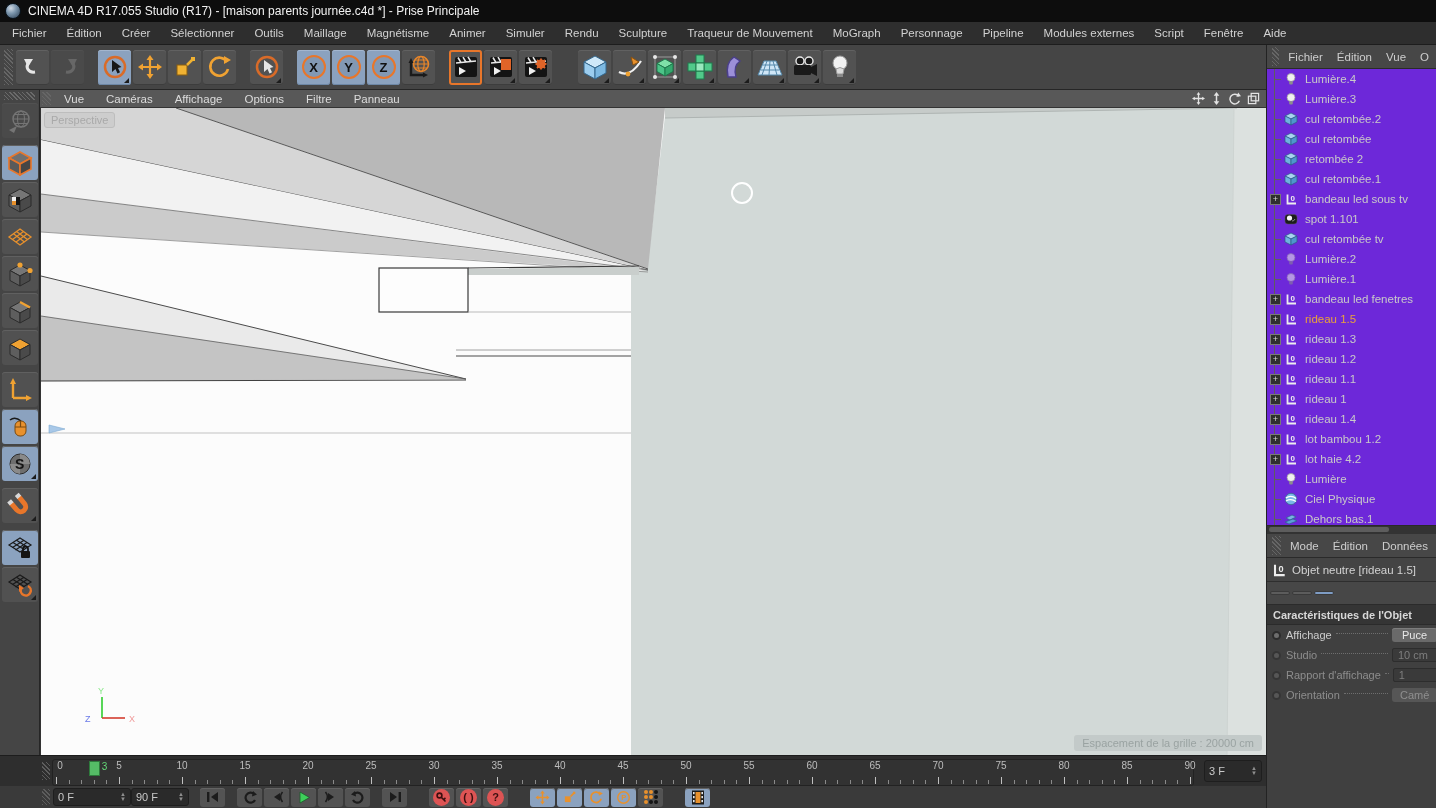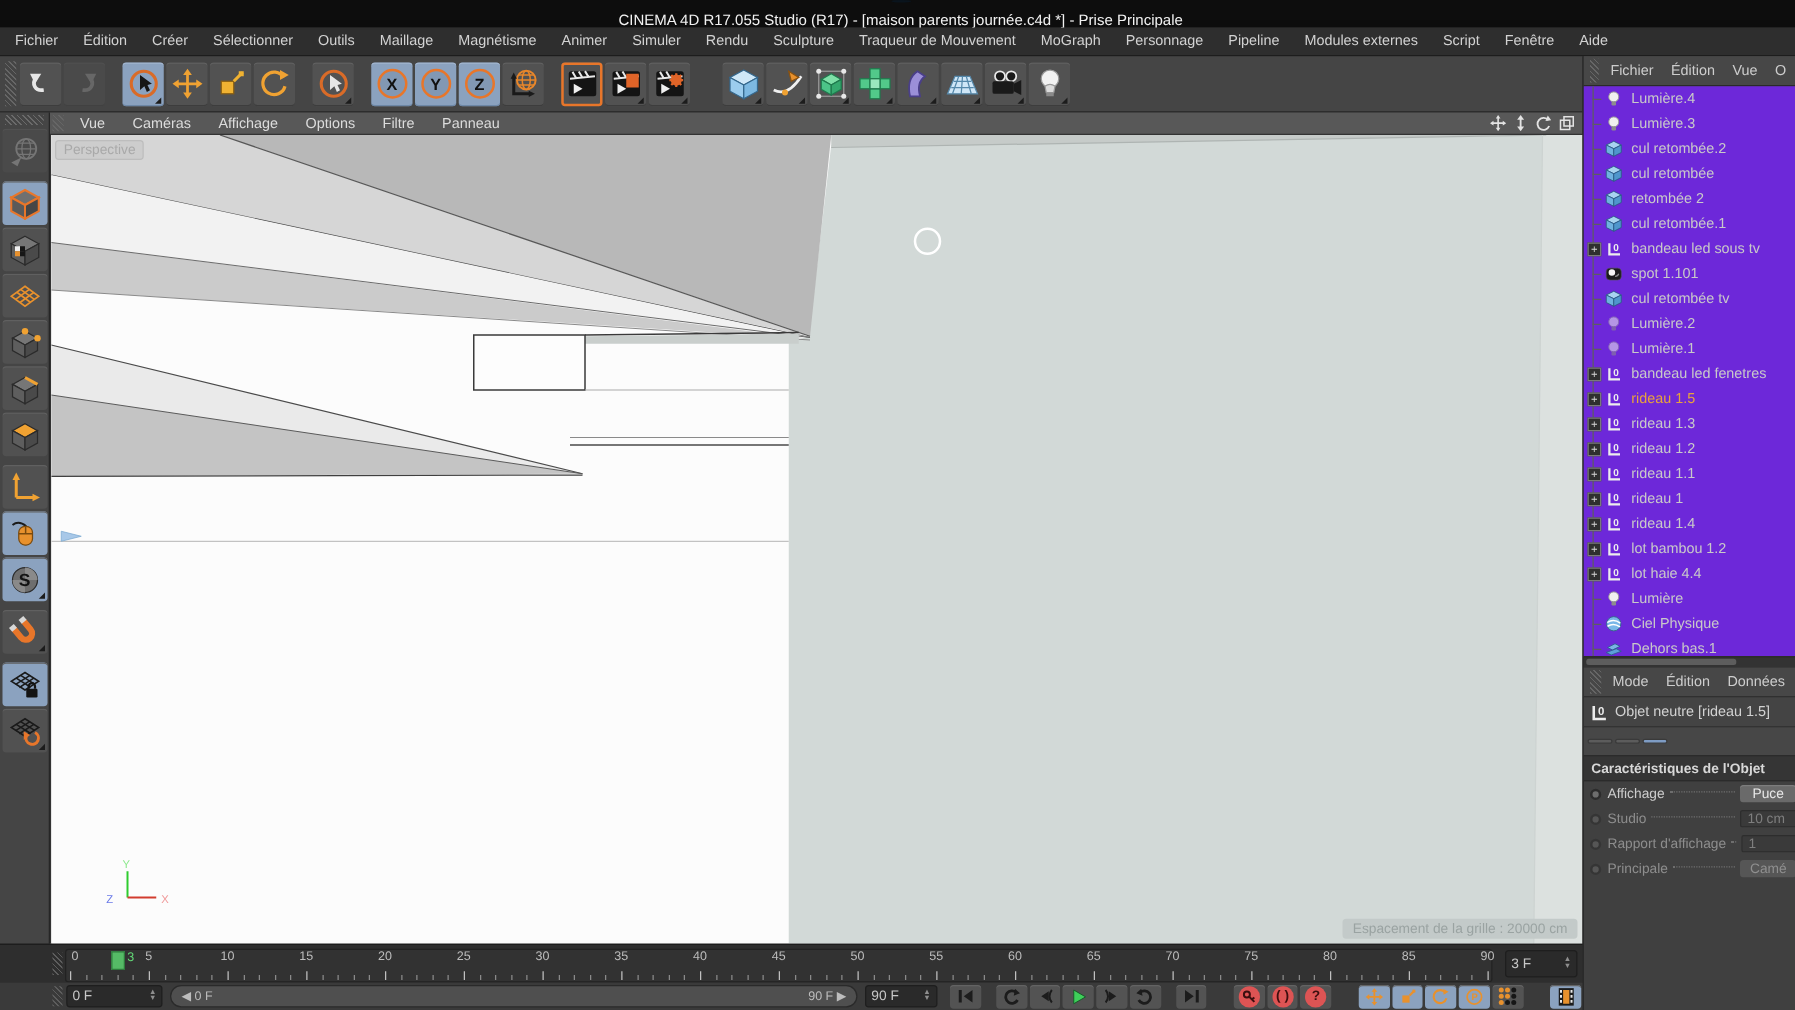--- a/index.html
+++ b/index.html
@@ -2,21 +2,21 @@
 <html><head>
 <meta charset="utf-8">
 <style>
   html,body{margin:0;padding:0;background:#222;}
   body{width:1436px;height:808px;position:relative;overflow:hidden;
        font-family:"Liberation Sans","DejaVu Sans",sans-serif;color:#cfcfcf;
        -webkit-font-smoothing:antialiased;}
   .abs{position:absolute;}
 
   
-  .titlebar{left:0;top:0;width:1436px;height:22px;background:#0d0d0d;display:flex;align-items:center;gap:7px;padding-left:5px;box-sizing:border-box;flex-direction:column;}
+  .titlebar{left:0;top:0;width:1436px;height:22px;background:#0d0d0d;display:flex;align-items:center;gap:7px;padding-left:5px;box-sizing:border-box;}
   .app-ico{width:14px;height:14px;border-radius:50%;background:radial-gradient(circle at 35% 30%,#cfd8e2 0%,#7c96ad 40%,#273a4e 100%);border:1px solid #0a141d;}
   .titlebar span{font-size:12px;color:#f2f2f2;white-space:nowrap;}
 
   
   .menubar{left:0;top:22px;width:1436px;height:23px;background:#2e2e2e;border-bottom:1px solid #1d1d1d;display:flex;align-items:center;box-sizing:border-box;padding-left:2px;}
   .menubar .menu-item{font-size:11.5px;color:#d2d2d2;padding:0 10px;cursor:default;}
 
   
   .toolbar{left:0;top:45px;width:1266px;height:45px;background:#454545;border-bottom:1px solid #262626;display:flex;align-items:center;box-sizing:border-box;padding-left:2px;}
   .hatch{width:9px;height:80%;background:repeating-linear-gradient(45deg,#666 0 1px,transparent 1px 3px);margin:0 2px;}
@@ -775,21 +775,21 @@
           <span class="expander">+</span>
         </span>
     <span class="om-icon">
 
       <svg class="icon-null" width="14" height="14" viewBox="0 0 14 14">
             <path d="M3.5 2.5 V11.5 H12" stroke="#ededed" stroke-width="1.8" fill="none"></path>
             <text x="6.5" y="8.5" font-size="8" font-weight="bold" fill="#ededed">0</text>
           </svg>
 
     </span>
-    <span class="om-label">lot haie 4.4</span>
+    <span class="om-label">lot haie 4.2</span>
   </div>
       <div class="om-row" data-icon="light">
     <span class="tree"></span>
     <span class="om-icon">
       <svg class="icon-light" width="14" height="14" viewBox="0 0 14 14">
             <circle cx="7" cy="5.5" r="4" fill="#f0f0f0" stroke="#9a9a9a" stroke-width="0.8"></circle>
             <rect x="5.2" y="9.2" width="3.6" height="3.2" rx="1" fill="#8d8d8d"></rect>
           </svg>
 
     </span>
@@ -856,21 +856,21 @@
     <span class="am-control"><span>10 cm</span></span>
   </div>
       <div class="am-row" data-control="field">
     <span class="anim-dot"></span>
     <span class="am-label">Rapport d'affichage</span>
     <span class="leader"></span>
     <span class="am-control"><span>1</span></span>
   </div>
       <div class="am-row" data-control="dropdown">
     <span class="anim-dot"></span>
-    <span class="am-label">Principale</span>
+    <span class="am-label">Orientation</span>
     <span class="leader"></span>
     <span class="am-control"><span>Camé</span></span>
   </div>
     </div>
 </div>
 
 <div class="abs timeline"></div>
 <div class="abs tl-hatch"></div>
 <div class="abs ruler">
   <div class="playhead" style="left: 35.8px;"></div>
@@ -996,24 +996,20 @@
 
 <div class="abs transport">
   <div class="hatch2"></div>
   <div class="spin t-spin">
     <span>0 F</span>
     <span class="arrows">
         <span>▲</span>
         <span>▼</span>
       </span>
   </div>
-  <div class="range">
-    <span>◀ <span>0 F</span></span>
-    <span><span>90 F</span> ▶</span>
-  </div>
   <div class="spin t-spin" style="width:58px">
     <span>90 F</span>
     <span class="arrows">
         <span>▲</span>
         <span>▼</span>
       </span>
   </div>
   <div class="mgap"></div>
   <div class="pbt">
       <svg width="14" height="12" viewBox="0 0 14 12" fill="#1c1c1c">

